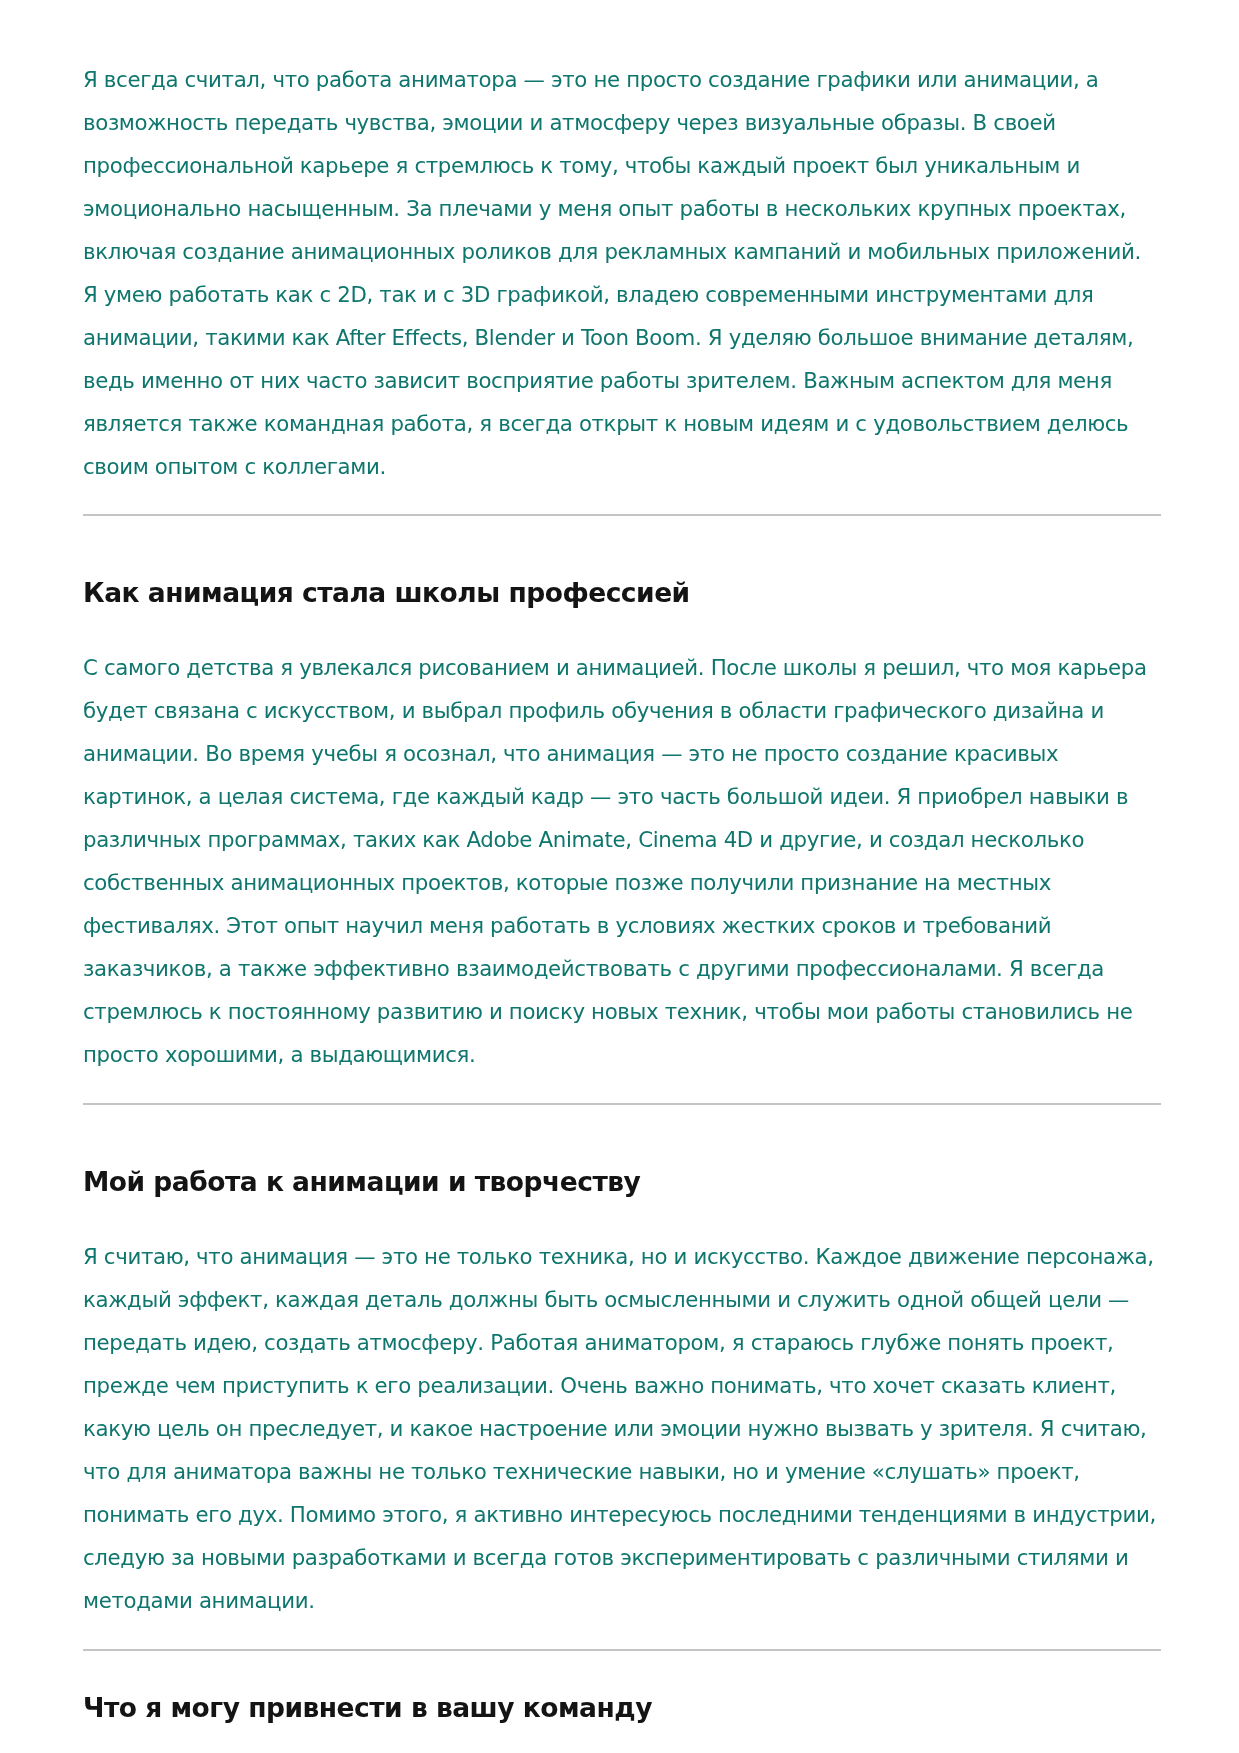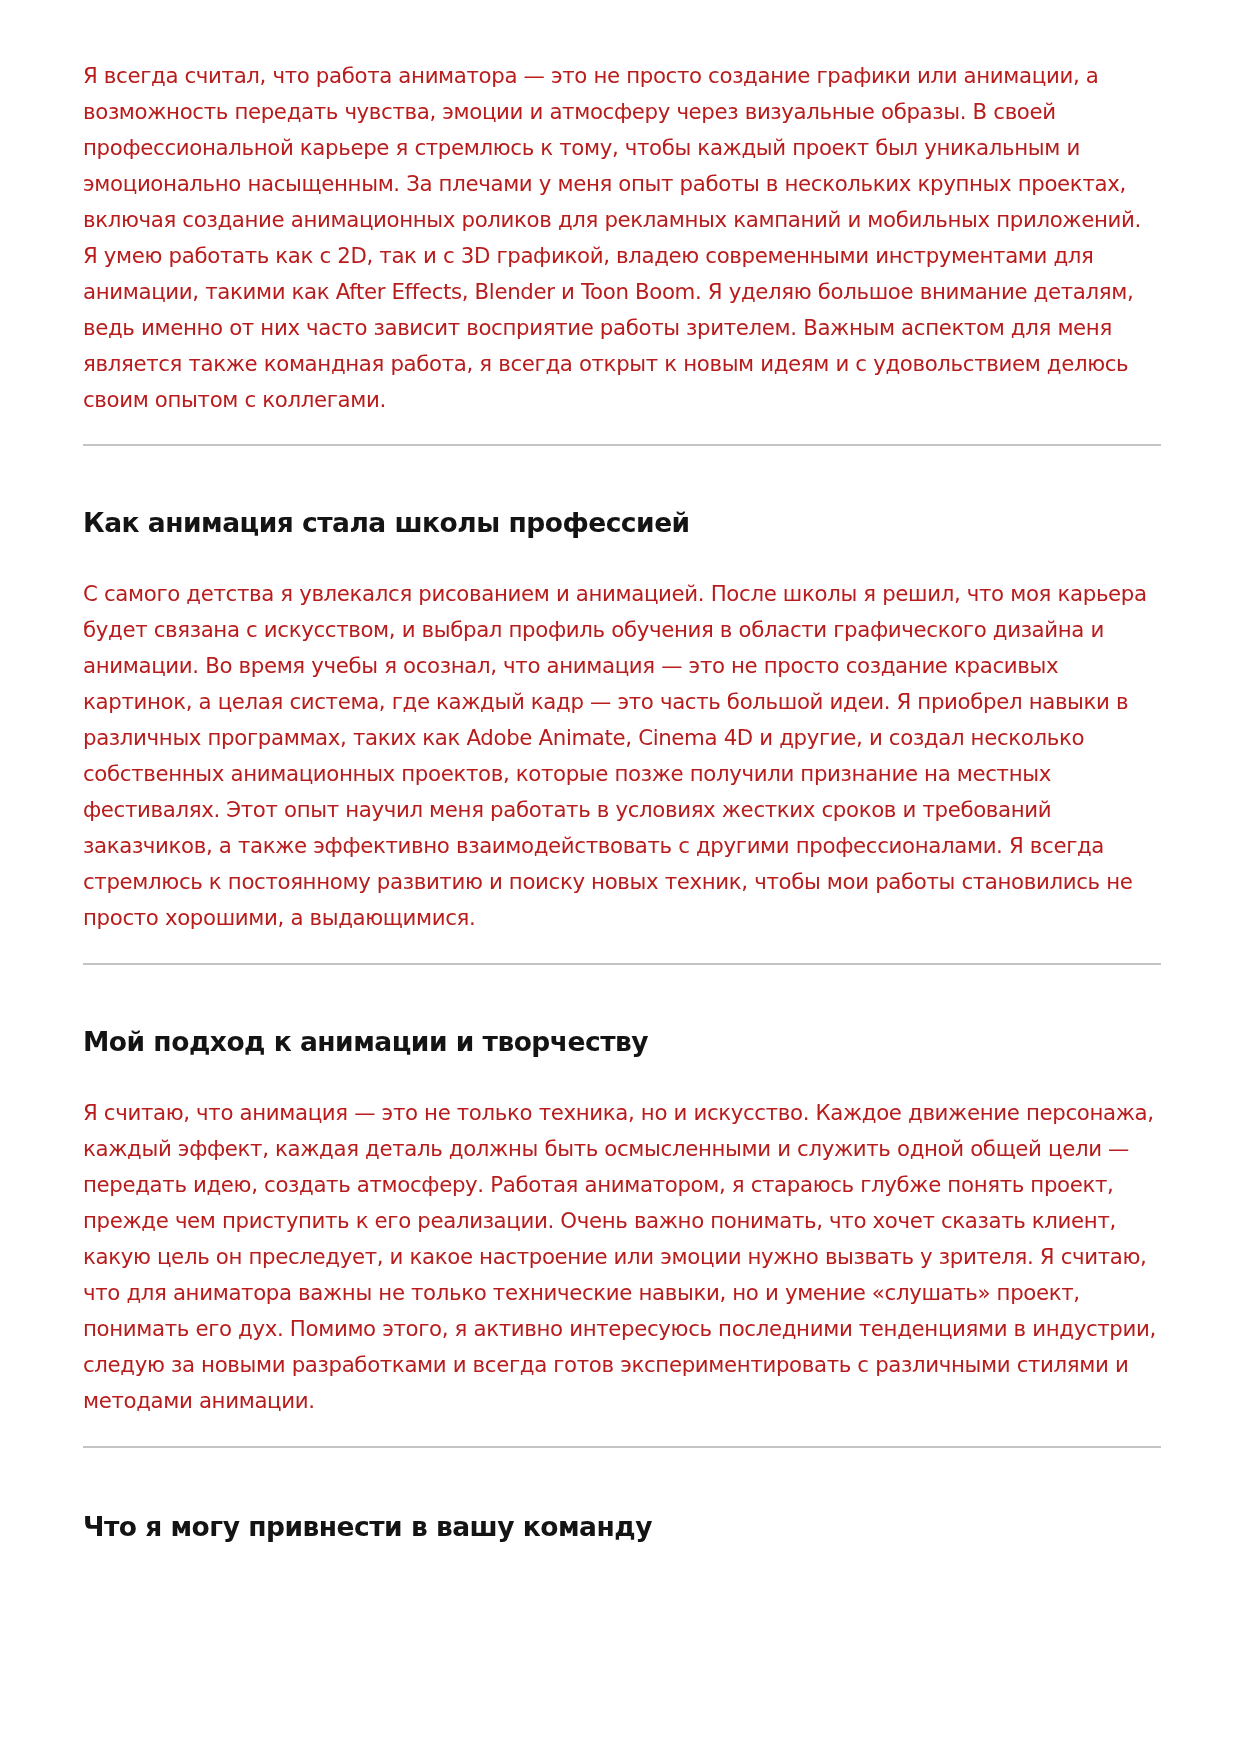--- a/index.html
+++ b/index.html
@@ -17,60 +17,60 @@
     position: absolute;
     left: 83px;
     top: 58px;
     width: 1078px;
     color: #222222;
     font-family: "DejaVu Sans", "Liberation Sans", sans-serif;
   }
   .para {
     margin: 0;
     font-size: 21.3px;
-    line-height: 36px;
+    line-height: 43px;
     letter-spacing: -0.35px;
     word-spacing: 0px;
-    color: #b91c1c;
+    color: #0f766e;
   }
   .divider {
     height: 0;
     border: none;
     border-top: 2px solid #c4c4c4;
     margin: 0;
   }
   .heading {
     margin: 0;
     font-size: 26.5px;
     line-height: 34px;
     font-weight: bold;
     color: #141414;
     letter-spacing: -0.5px;
   }
   .sec1-divider { margin-top: 26px; }
   .section .heading { margin-top: 60px; }
   .section .para { margin-top: 36px; }
   .section .divider { margin-top: 27px; }
-  .last-heading { margin-top: 62px; }
+  .last-heading { margin-top: 40px; }
 </style>
 </head>
 <body>
 
 <div class="page">
 
   <p class="para">Я всегда считал, что работа аниматора — это не просто создание графики или анимации, а возможность передать чувства, эмоции и атмосферу через визуальные образы. В своей профессиональной карьере я стремлюсь к тому, чтобы каждый проект был уникальным и эмоционально насыщенным. За плечами у меня опыт работы в нескольких крупных проектах, включая создание анимационных роликов для рекламных кампаний и мобильных приложений. Я умею работать как с 2D, так и с 3D графикой, владею современными инструментами для анимации, такими как After Effects, Blender и Toon Boom. Я уделяю большое внимание деталям, ведь именно от них часто зависит восприятие работы зрителем. Важным аспектом для меня является также командная работа, я всегда открыт к новым идеям и с удовольствием делюсь своим опытом с коллегами.</p>
   <hr class="divider sec1-divider">
 
   <div class="section">
     <h2 class="heading">Как анимация стала школы профессией</h2>
     <p class="para">С самого детства я увлекался рисованием и анимацией. После школы я решил, что моя карьера будет связана с искусством, и выбрал профиль обучения в области графического дизайна и анимации. Во время учебы я осознал, что анимация — это не просто создание красивых картинок, а целая система, где каждый кадр — это часть большой идеи. Я приобрел навыки в различных программах, таких как Adobe Animate, Cinema 4D и другие, и создал несколько собственных анимационных проектов, которые позже получили признание на местных фестивалях. Этот опыт научил меня работать в условиях жестких сроков и требований заказчиков, а также эффективно взаимодействовать с другими профессионалами. Я всегда стремлюсь к постоянному развитию и поиску новых техник, чтобы мои работы становились не просто хорошими, а выдающимися.</p>
     <hr class="divider">
   </div>
 
   <div class="section">
-    <h2 class="heading">Мой подход к анимации и творчеству</h2>
+    <h2 class="heading">Мой работа к анимации и творчеству</h2>
     <p class="para">Я считаю, что анимация — это не только техника, но и искусство. Каждое движение персонажа, каждый эффект, каждая деталь должны быть осмысленными и служить одной общей цели — передать идею, создать атмосферу. Работая аниматором, я стараюсь глубже понять проект, прежде чем приступить к его реализации. Очень важно понимать, что хочет сказать клиент, какую цель он преследует, и какое настроение или эмоции нужно вызвать у зрителя. Я считаю, что для аниматора важны не только технические навыки, но и умение «слушать» проект, понимать его дух. Помимо этого, я активно интересуюсь последними тенденциями в индустрии, следую за новыми разработками и всегда готов экспериментировать с различными стилями и методами анимации.</p>
     <hr class="divider">
   </div>
 
   <h2 class="heading last-heading">Что я могу привнести в вашу команду</h2>
 
 </div>
 
 </body></html>

